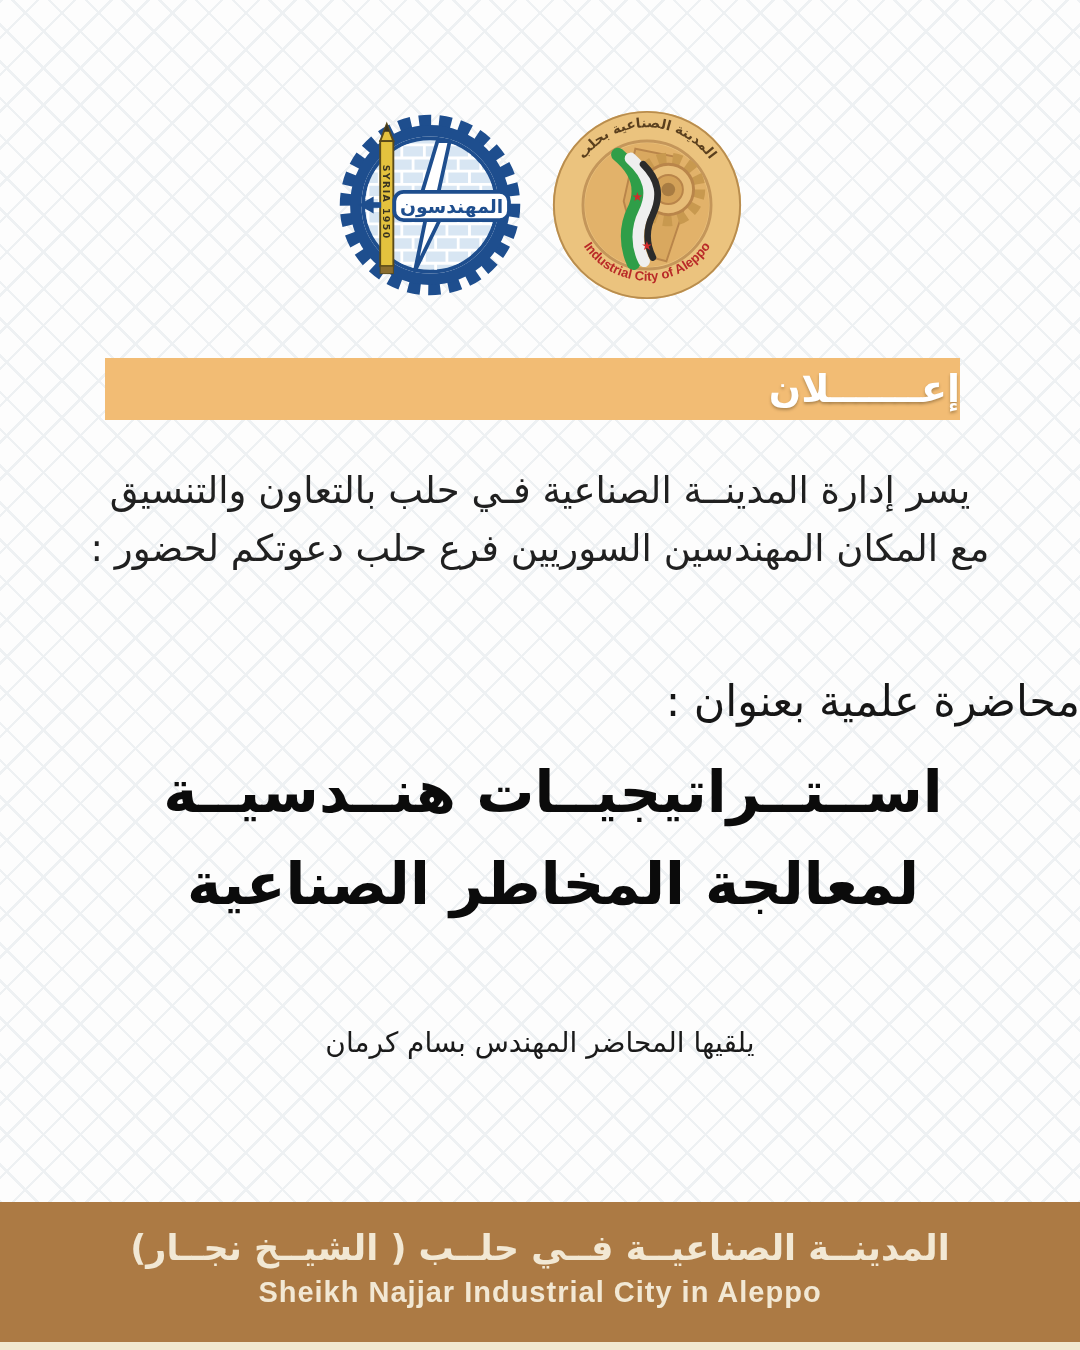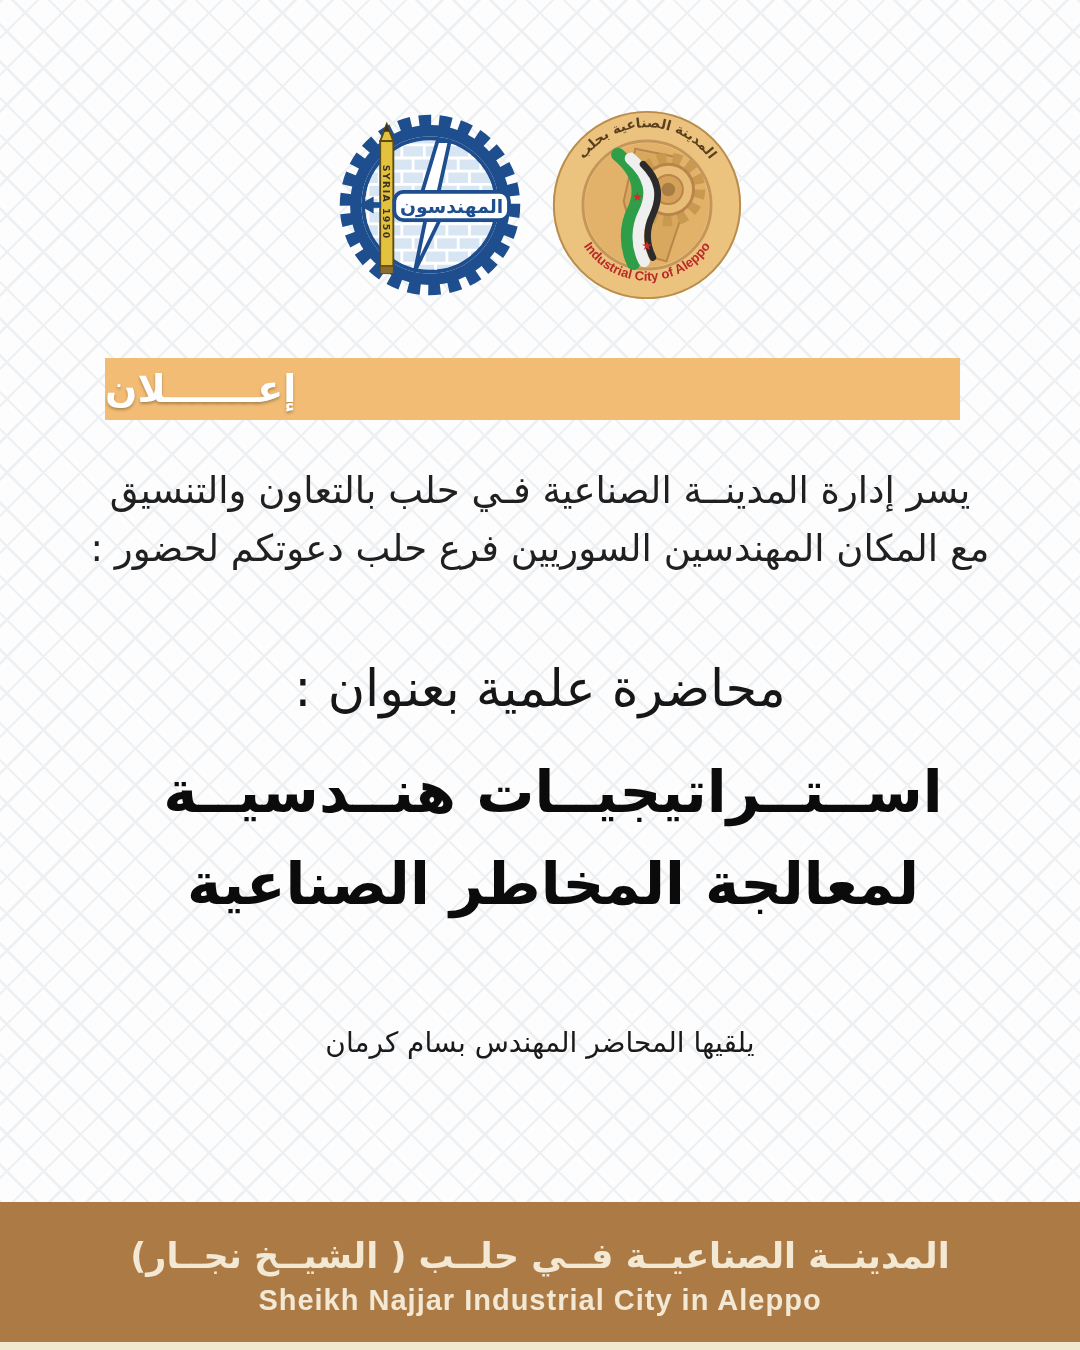--- a/index.html
+++ b/index.html
@@ -16,50 +16,50 @@
   }
   .logos{
     position:absolute;top:108px;left:0;right:0;
     display:flex;justify-content:center;align-items:center;gap:26px;
   }
   .logo-left{width:188px;height:188px;}
   .logo-right{width:194px;height:194px;}
   .banner{
     position:absolute;left:105px;top:358px;width:855px;height:62px;
     background:var(--banner-bg,#f2bc74);
-    display:flex;align-items:center;justify-content:flex-end;
+    display:flex;align-items:center;justify-content:flex-start;
     color:#ffffff;font-size:38px;font-weight:bold;direction:rtl;
     text-shadow:0 2px 3px rgba(96,70,35,.45);
   }
   .intro{
     position:absolute;top:462px;left:50px;right:50px;
     text-align:center;direction:rtl;
     font-size:37px;line-height:58px;color:var(--text-dark,#202020);
   }
   .lecture-label{
-    position:absolute;top:659px;left:0;width:100%;
-    text-align:center;direction:rtl;
-    font-size:51px;color:#161616;
+    position:absolute;top:676px;left:0;width:100%;
+    text-align:right;direction:rtl;
+    font-size:43px;color:#161616;
   }
   .title{
     position:absolute;top:746px;left:13px;width:100%;
     text-align:center;direction:rtl;
     font-size:58px;font-weight:bold;line-height:92px;color:#0b0b0b;
   }
   .details{
     position:absolute;top:1020px;left:30px;right:30px;
     text-align:center;direction:rtl;
     font-size:28px;line-height:45px;color:#1a1a1a;
   }
   .footer{
     position:absolute;left:0;top:1202px;width:1080px;height:140px;
     background:var(--footer-bg,#ac7a44);
     text-align:center;direction:rtl;
     color:var(--footer-text,#f2e8d4);
-    box-sizing:border-box;padding-top:34px;
+    box-sizing:border-box;padding-top:26px;
   }
   .footer-ar{font-size:35px;font-weight:bold;}
   .footer-en{
     direction:ltr;margin-top:8px;
     font-size:29px;font-weight:bold;letter-spacing:1px;
     font-family:"Liberation Sans",sans-serif;
   }
   .bottom-strip{
     position:absolute;left:0;top:1342px;width:1080px;height:8px;
     background:var(--bottom-strip,#f1e8d0);

